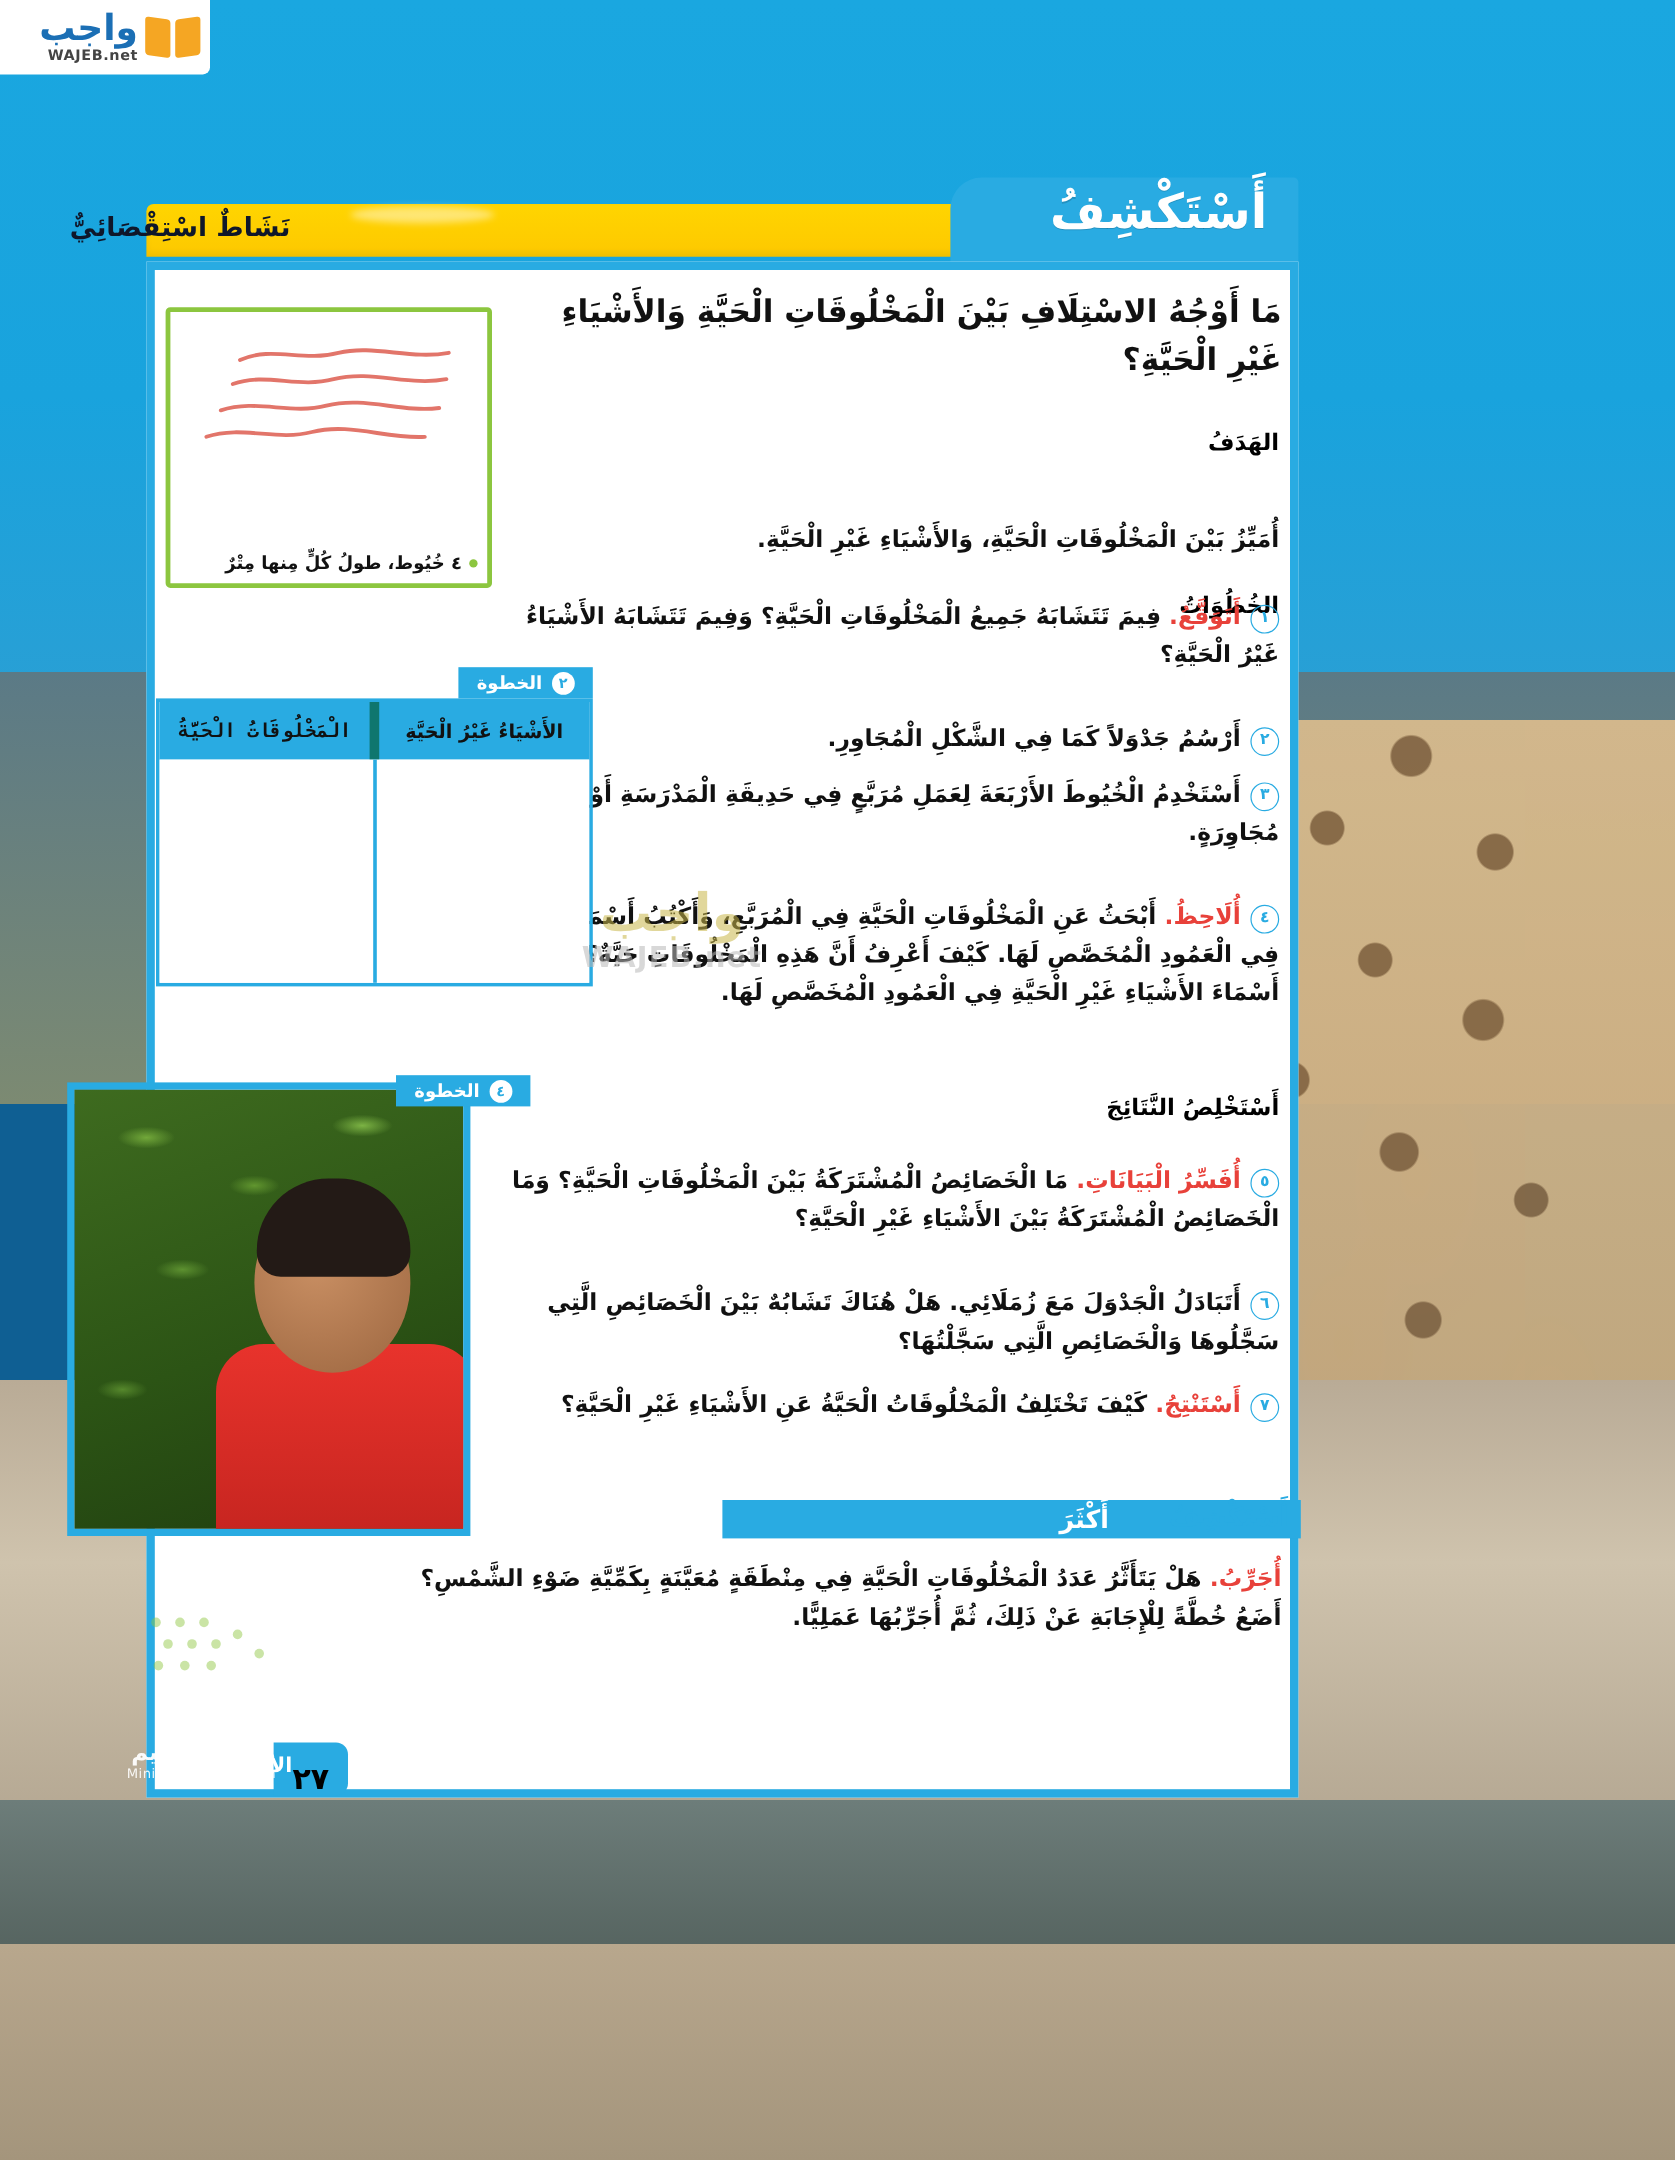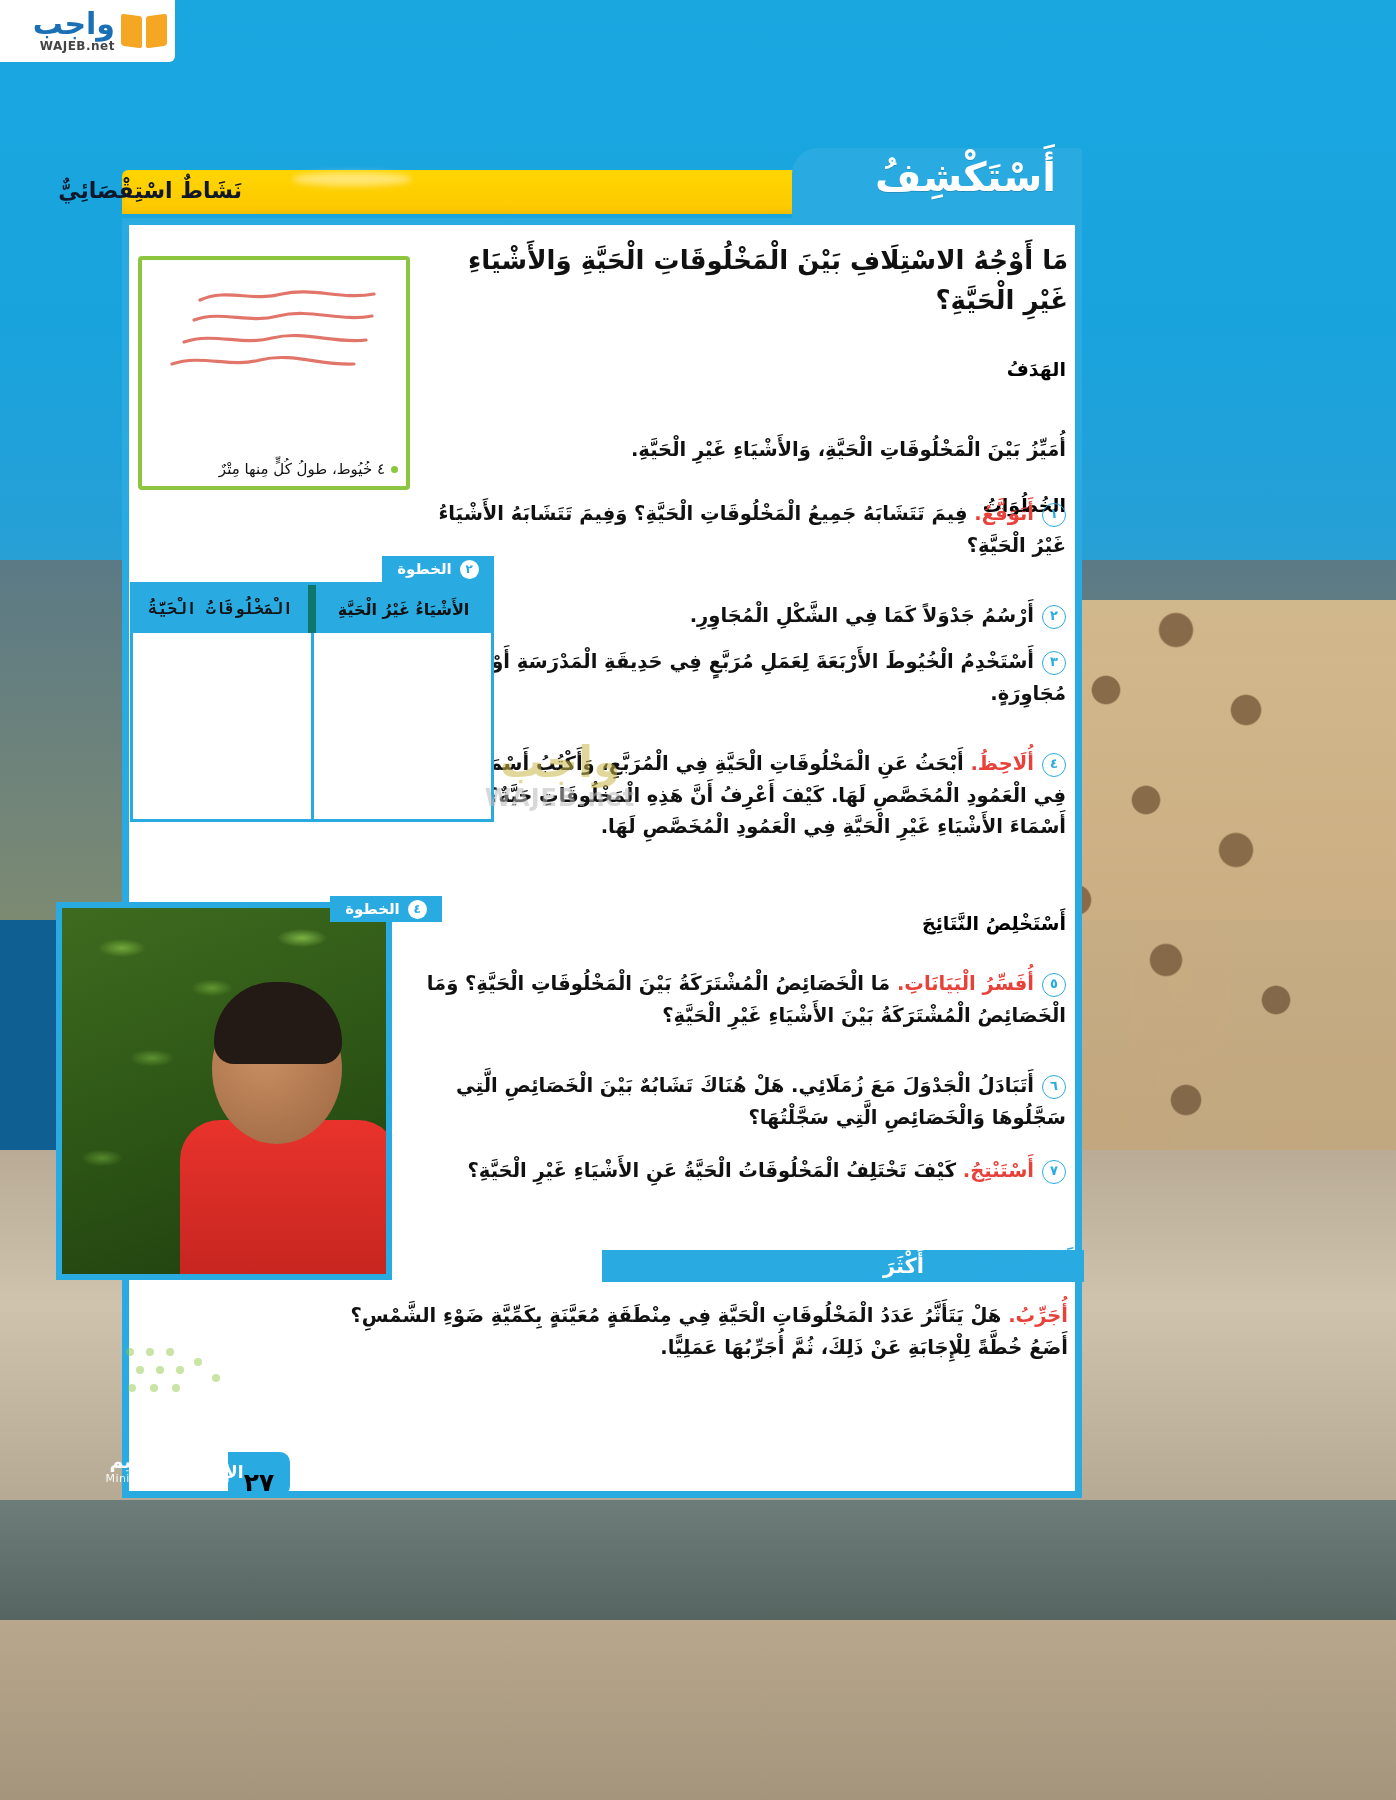--- a/index.html
+++ b/index.html
@@ -94,21 +94,21 @@
     text-align:right;font-size:26px;font-weight:bold;color:#111;line-height:1.55;}
 
   
   #materials{position:absolute;left:138px;top:256px;width:272px;height:234px;
     border:4px solid #8cc63f;border-radius:4px;background:#fff;box-sizing:border-box;}
   #materials-head{height:44px;background:#8cc63f;border-top-left-radius:14px;border-top-right-radius:2px;
     display:flex;align-items:center;justify-content:flex-start;padding-right:14px;}
   #materials-head span{color:#fff;font-size:24px;font-weight:bold;}
   #strings{position:relative;height:120px;margin-top:4px;}
   #materials-bullet{position:absolute;bottom:8px;right:8px;left:8px;text-align:right;
-    font-size:15px;font-weight:normal;color:#111;}
+    font-size:15px;font-weight:bold;color:#111;}
   #materials-bullet .dot{display:inline-block;width:7px;height:7px;border-radius:50%;
     background:#8cc63f;vertical-align:middle;margin-left:6px;}
 
   
   .subhead{position:absolute;color:#000000;font-size:19px;font-weight:bold;}
 
   
   .step{position:absolute;text-align:right;font-size:19.5px;line-height:1.62;color:#111;font-weight:bold;}
   .step .num{display:inline-block;width:22px;height:22px;border-radius:50%;
     border:1.6px solid #29abe2;color:#29abe2;font-size:13px;font-weight:bold;

